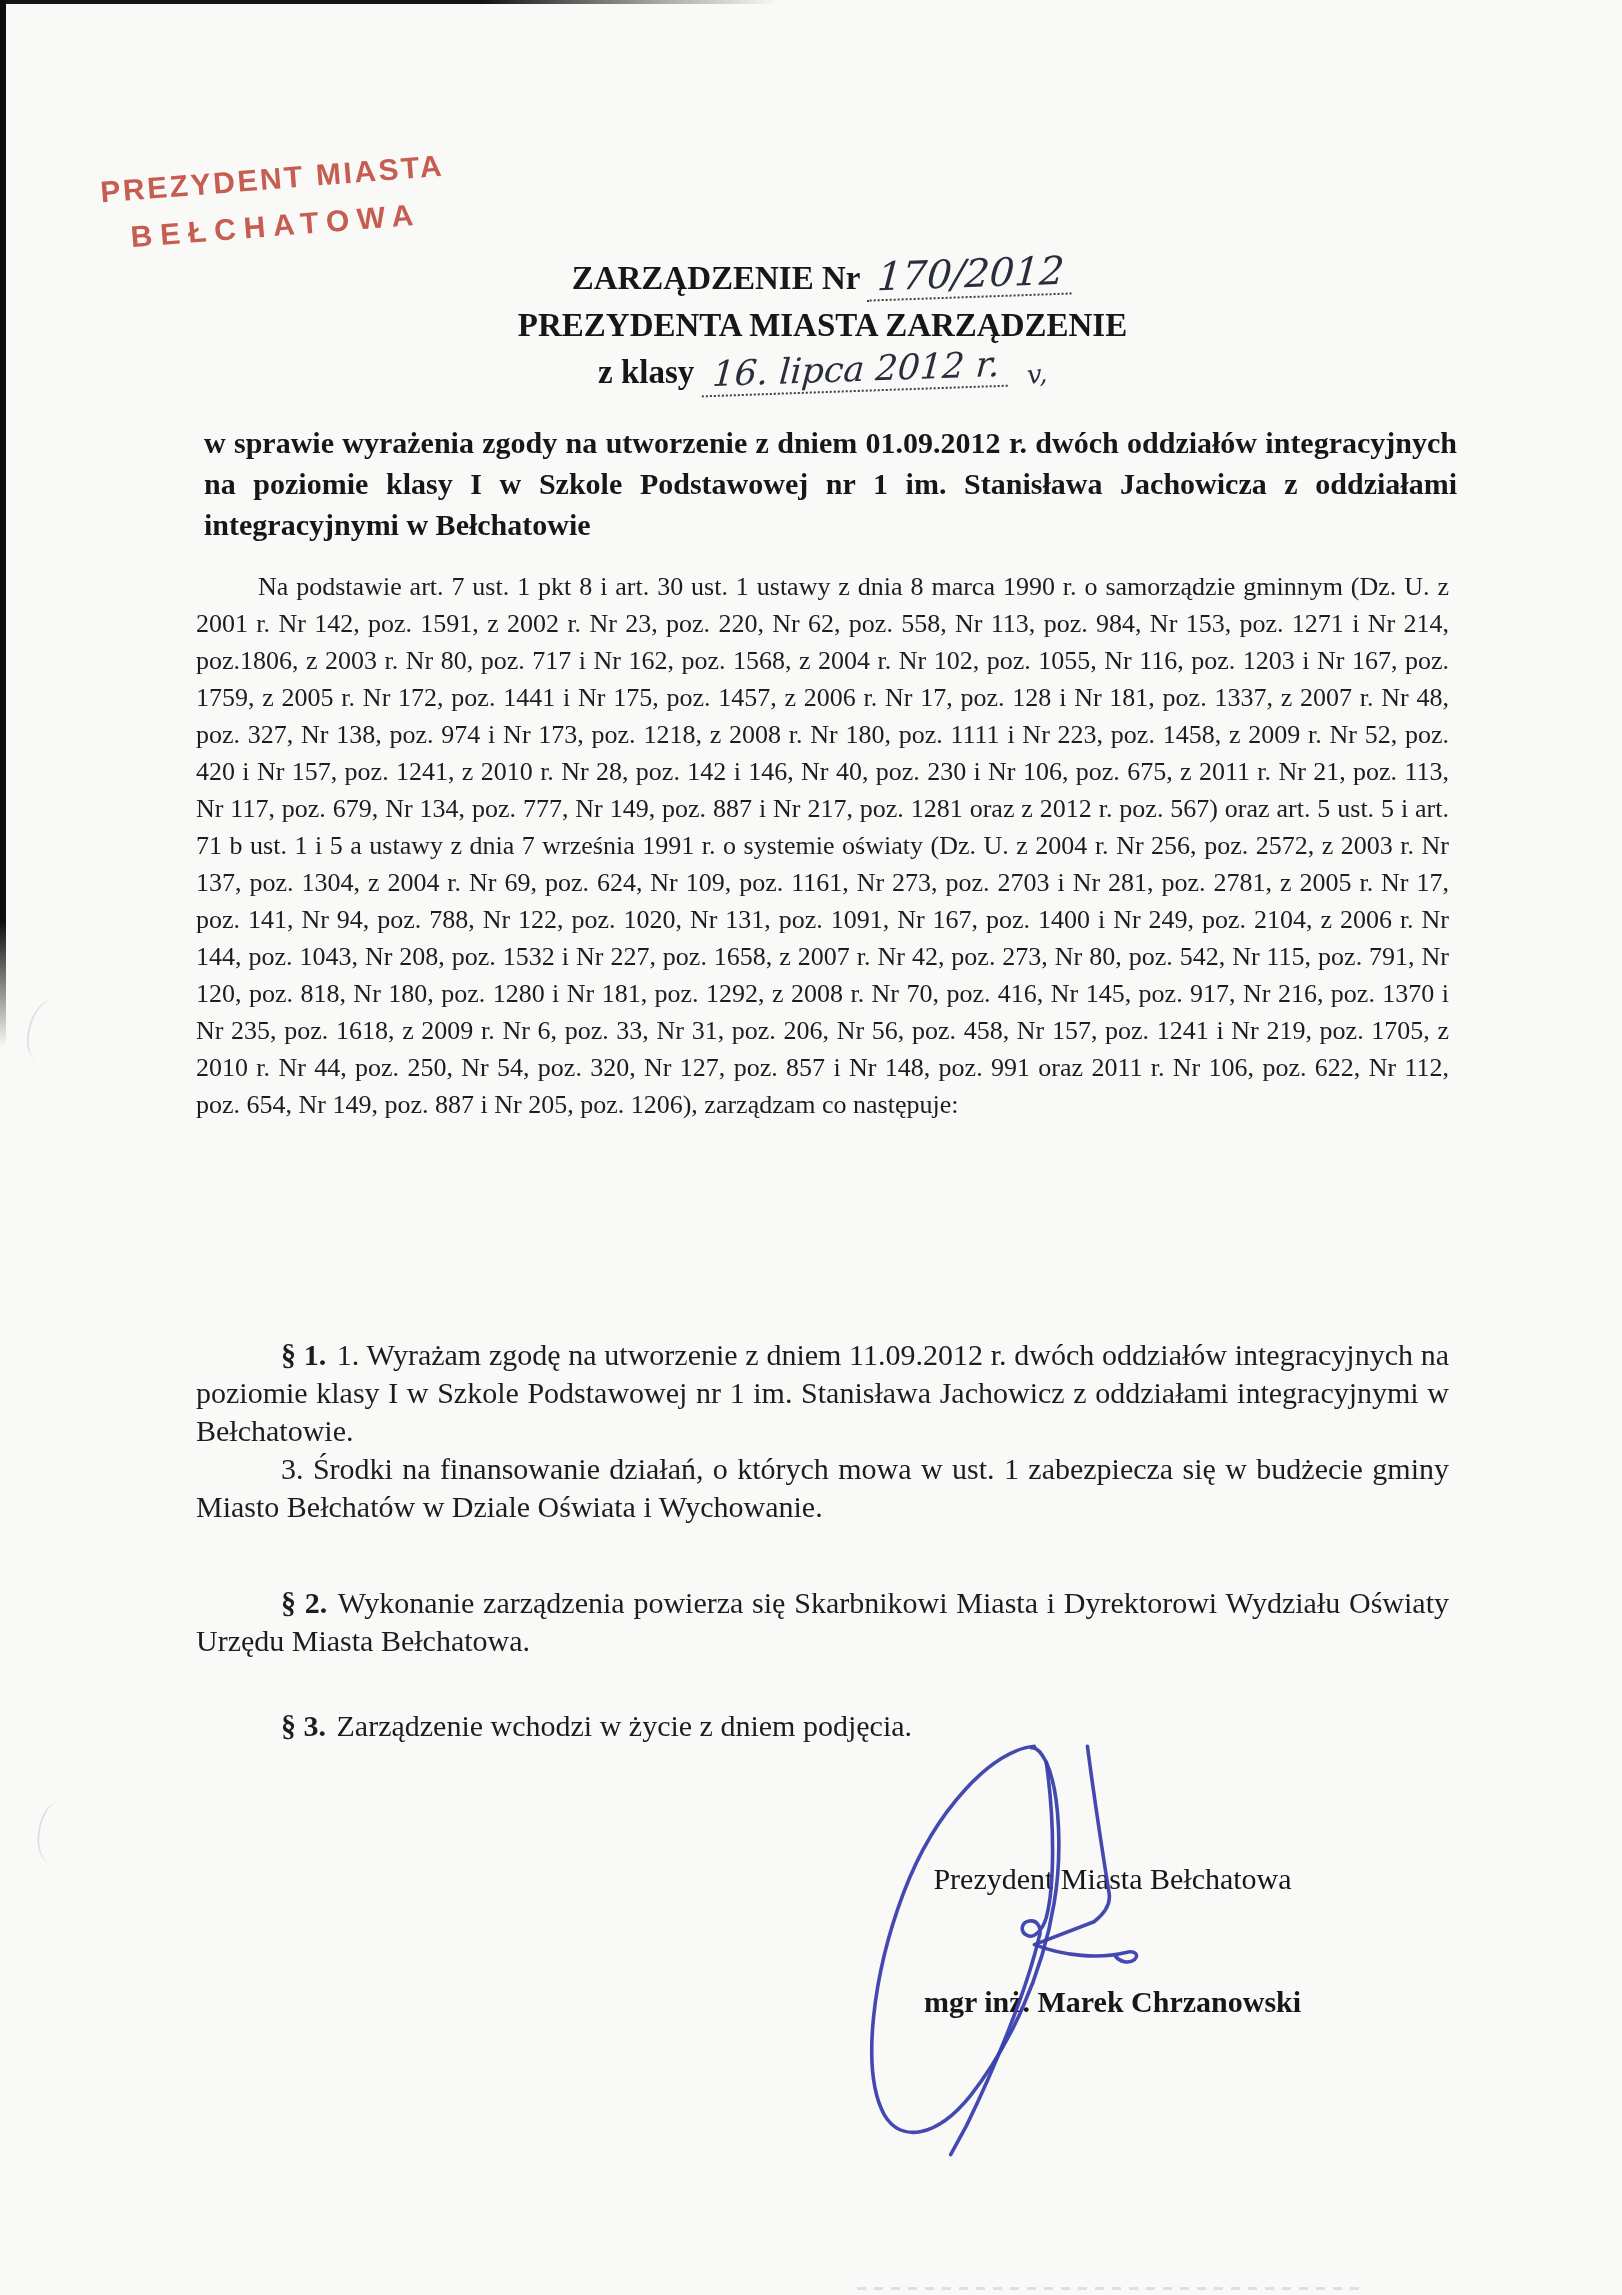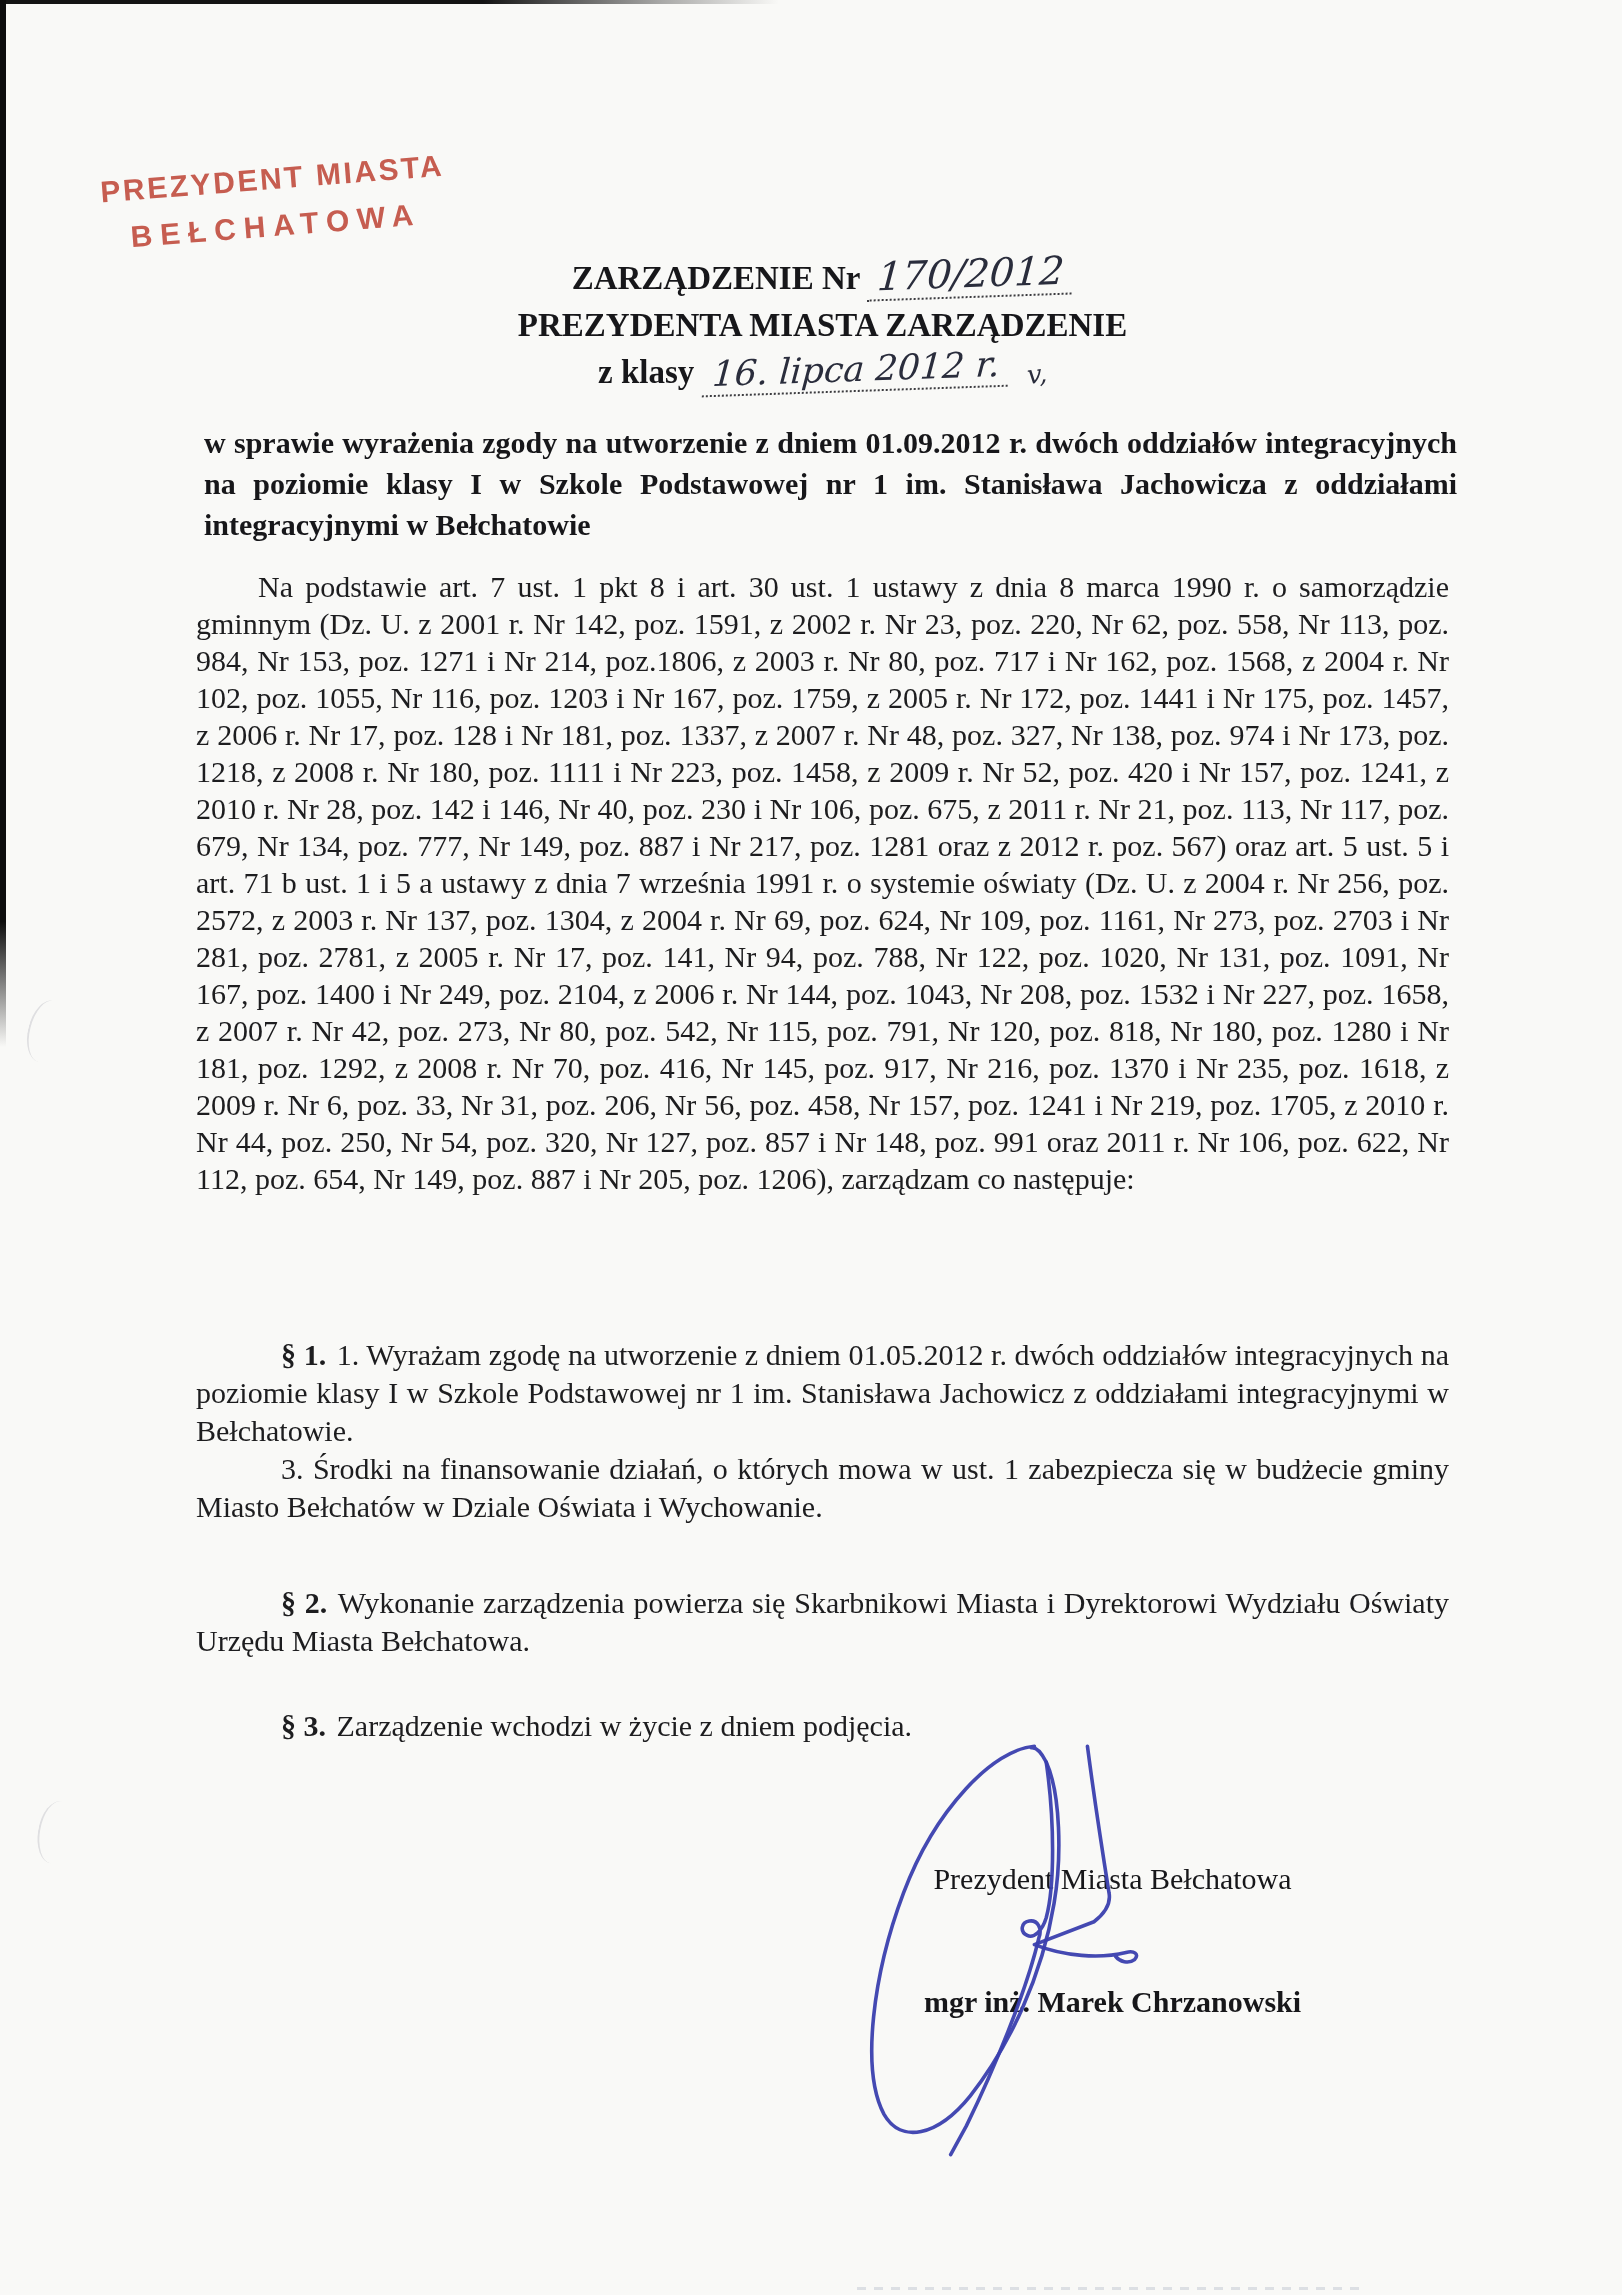--- a/index.html
+++ b/index.html
@@ -79,21 +79,21 @@
   
   .subject{
     position:absolute;left:196px;top:414px;width:1253px;
     font-weight:bold;font-size:30px;line-height:41px;
     text-align:justify;color:#17171a;
     margin:8px;
   }
   
   .legal{
     position:absolute;left:196px;top:568px;width:1253px;
-    font-size:30px;line-height:37px;
+    font-size:26px;line-height:37px;
     text-align:justify;margin:0;
     text-indent:62px;
   }
   
   .sections{
     position:absolute;left:196px;top:1336px;width:1253px;
     font-size:30px;line-height:38px;
   }
   .sections p{
     margin:0;text-align:justify;text-indent:85px;
@@ -149,21 +149,21 @@
       <span class="hw-mark">v,</span>
     </div>
   </div>
 
   <p class="subject">w sprawie wyrażenia zgody na utworzenie z dniem 01.09.2012 r. dwóch oddziałów integracyjnych na poziomie klasy I w Szkole Podstawowej nr 1 im. Stanisława Jachowicza z oddziałami integracyjnymi w Bełchatowie</p>
 
   <p class="legal">Na podstawie art. 7 ust. 1 pkt 8 i art. 30 ust. 1 ustawy z dnia 8 marca 1990 r. o samorządzie gminnym (Dz. U. z 2001 r. Nr 142, poz. 1591,  z 2002 r. Nr 23, poz. 220, Nr 62,  poz. 558, Nr 113, poz. 984, Nr 153, poz. 1271 i Nr 214, poz.1806, z 2003 r. Nr 80, poz. 717 i Nr 162, poz. 1568, z 2004 r. Nr 102, poz. 1055, Nr 116, poz. 1203 i Nr 167, poz. 1759, z 2005 r. Nr 172, poz. 1441 i Nr 175, poz. 1457, z 2006 r. Nr 17, poz. 128 i Nr 181, poz. 1337,  z 2007 r. Nr 48, poz. 327, Nr 138, poz. 974 i Nr 173, poz. 1218, z 2008 r. Nr 180, poz. 1111 i Nr 223, poz. 1458, z 2009 r. Nr 52, poz. 420 i Nr 157, poz. 1241, z 2010 r. Nr 28, poz. 142 i 146, Nr 40, poz. 230 i Nr 106, poz. 675, z 2011 r. Nr 21, poz. 113, Nr 117, poz. 679, Nr 134, poz. 777, Nr 149, poz. 887 i Nr 217, poz. 1281 oraz  z 2012 r. poz. 567) oraz art. 5 ust. 5 i art. 71 b ust. 1 i 5 a ustawy z dnia 7 września 1991 r. o systemie oświaty (Dz. U. z 2004 r. Nr 256, poz. 2572, z 2003 r. Nr 137, poz. 1304, z 2004 r. Nr 69, poz. 624, Nr 109, poz. 1161, Nr 273, poz. 2703 i Nr 281, poz. 2781, z 2005 r. Nr 17, poz. 141, Nr 94, poz. 788, Nr 122, poz. 1020, Nr 131, poz. 1091, Nr 167, poz. 1400 i Nr 249, poz. 2104, z 2006 r. Nr 144, poz. 1043, Nr 208, poz. 1532 i Nr 227, poz. 1658, z 2007 r. Nr 42, poz. 273, Nr 80, poz. 542, Nr 115, poz. 791, Nr 120, poz. 818, Nr 180, poz. 1280 i Nr 181, poz. 1292, z 2008 r. Nr 70, poz. 416, Nr 145, poz. 917, Nr 216, poz. 1370 i Nr 235, poz. 1618, z 2009 r. Nr 6, poz. 33, Nr 31, poz. 206, Nr 56, poz. 458, Nr 157, poz. 1241 i Nr 219, poz. 1705, z 2010 r. Nr 44, poz. 250, Nr 54, poz. 320, Nr 127, poz. 857 i Nr 148, poz. 991 oraz 2011 r. Nr 106, poz. 622, Nr 112, poz. 654, Nr 149, poz. 887 i Nr 205, poz. 1206), zarządzam co następuje:</p>
 
   <div class="sections">
     <p>
-      <span class="marker">§ 1.</span><span>1. Wyrażam zgodę na utworzenie z dniem 01.05.2012 r. dwóch oddziałów integracyjnych na poziomie klasy I w Szkole Podstawowej nr 1 im. Stanisława Jachowicz z oddziałami integracyjnymi w Bełchatowie.</span>
+      <span class="marker">§ 1.</span><span>1. Wyrażam zgodę na utworzenie z dniem 11.09.2012 r. dwóch oddziałów integracyjnych na poziomie klasy I w Szkole Podstawowej nr 1 im. Stanisława Jachowicz z oddziałami integracyjnymi w Bełchatowie.</span>
     </p>
     <p>
       <span class="marker"></span><span>3. Środki na finansowanie działań, o których mowa w ust. 1 zabezpiecza się w budżecie gminy Miasto Bełchatów w Dziale Oświata i Wychowanie.</span>
     </p>
     <p class="gap-2">
       <span class="marker">§ 2.</span><span>Wykonanie zarządzenia powierza się Skarbnikowi Miasta i Dyrektorowi Wydziału Oświaty Urzędu Miasta Bełchatowa.</span>
     </p>
     <p class="gap-3">
       <span class="marker">§ 3.</span><span>Zarządzenie wchodzi w życie z dniem podjęcia.</span>
     </p>

